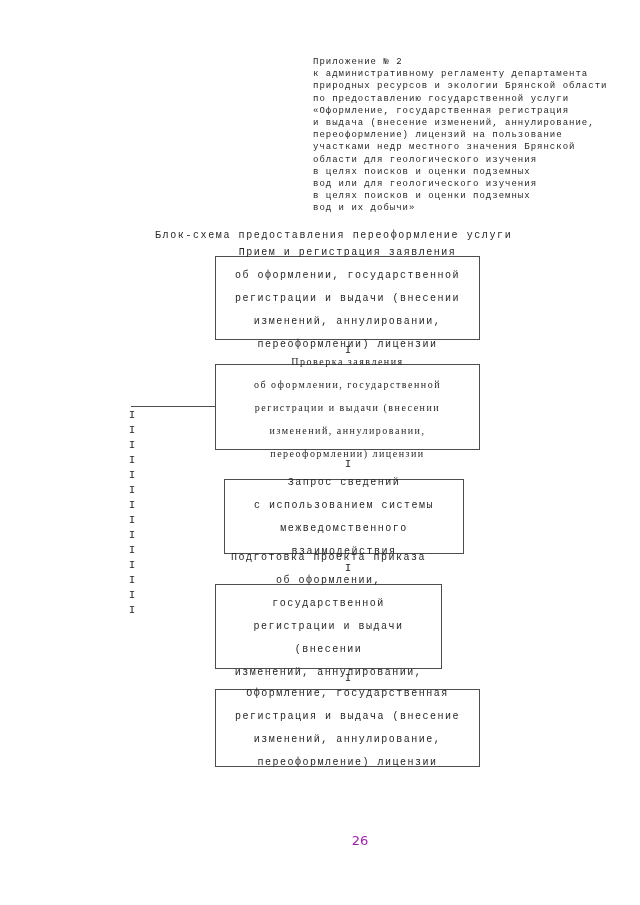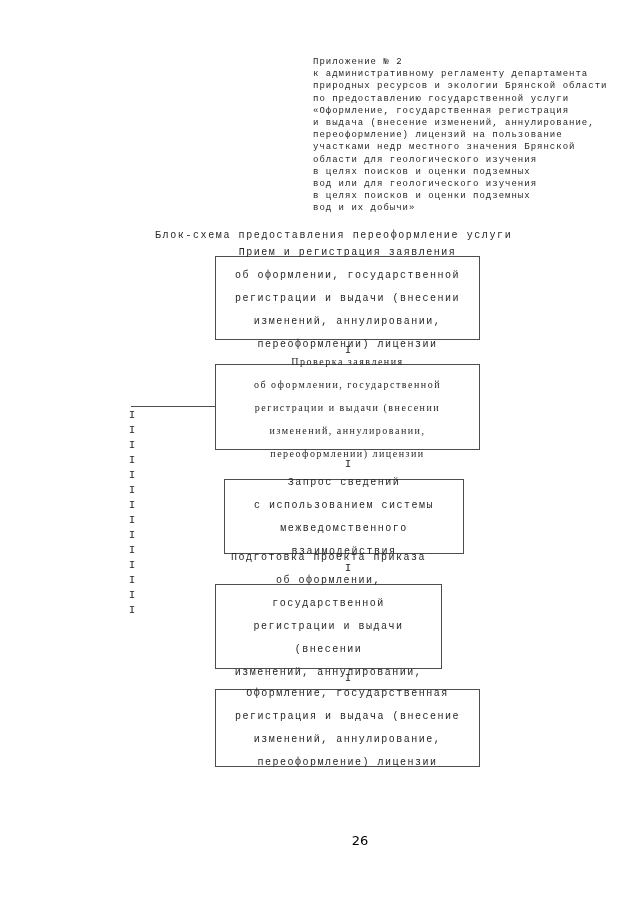--- a/index.html
+++ b/index.html
@@ -85,21 +85,21 @@
     white-space: pre-line;
   }
   .page-number {
     position: absolute;
     left: 330px;
     top: 833px;
     width: 60px;
     text-align: center;
     font-size: 13px;
     font-family: "DejaVu Sans", "Liberation Sans", sans-serif;
-    color: #000000;
+    color: #a21caf;
   }
 </style>
 </head>
 <body>
 
 <div class="page">
 
   <div class="appendix-header">Приложение № 2
 к административному регламенту департамента
 природных ресурсов и экологии Брянской области

